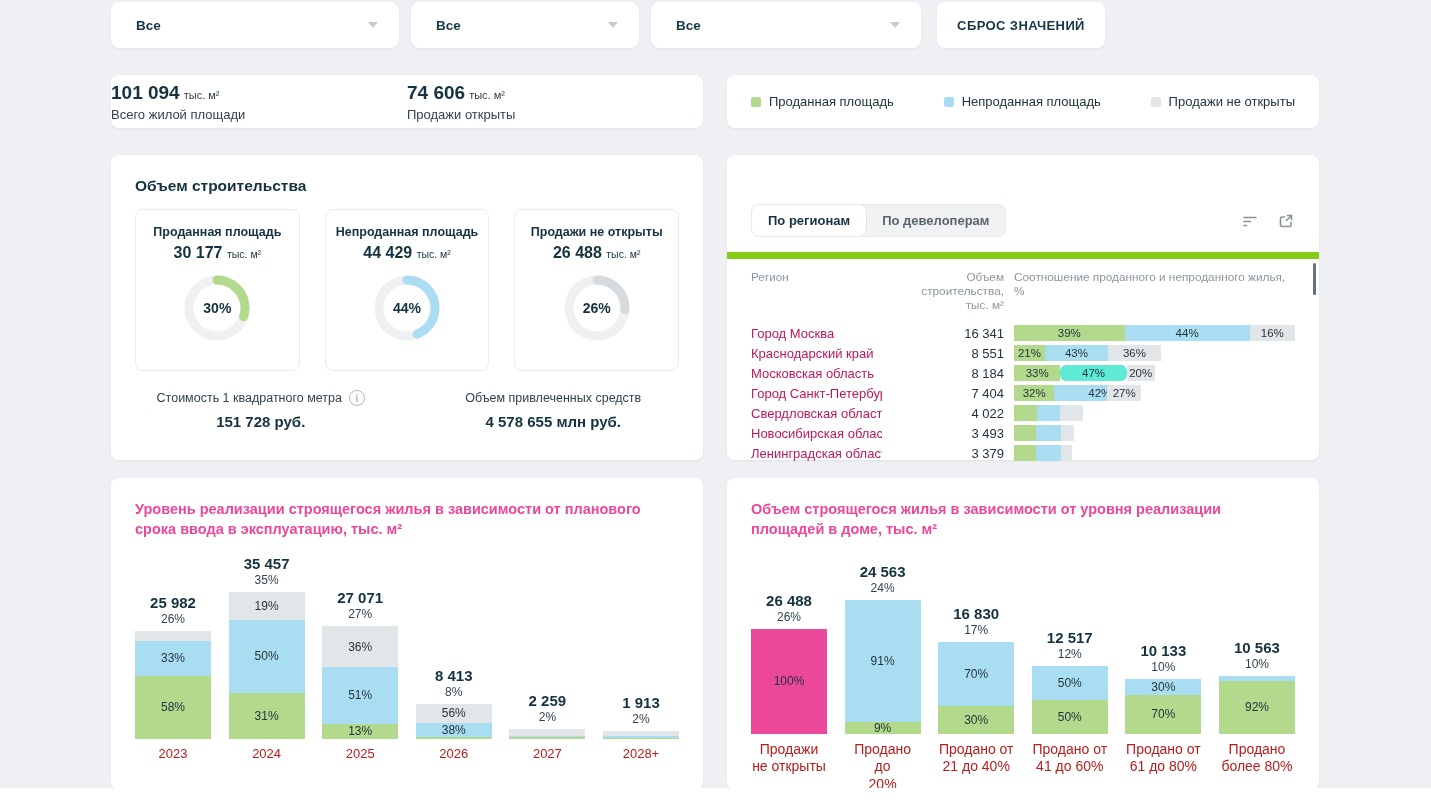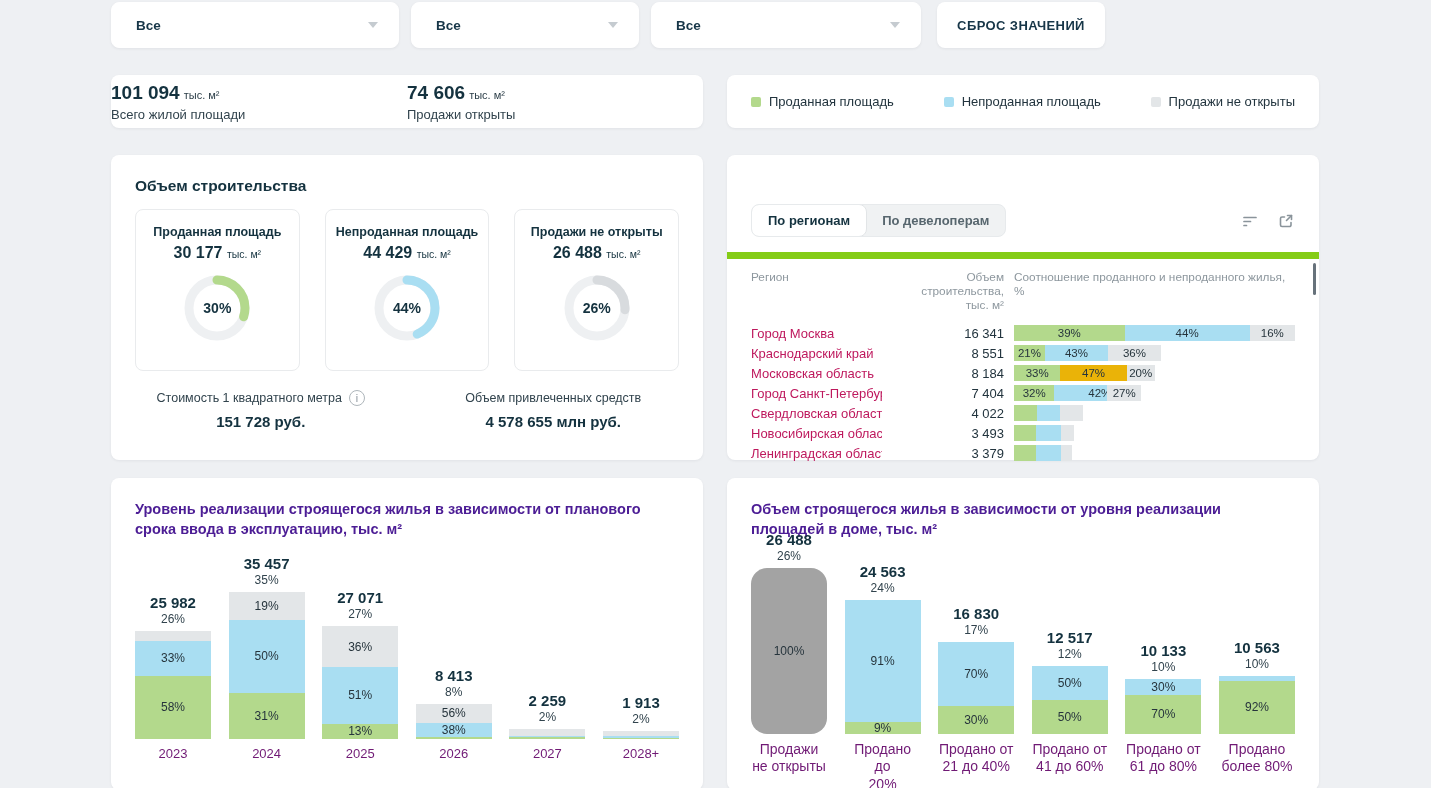--- a/index.html
+++ b/index.html
@@ -69,28 +69,28 @@
   .rname { font-size:13px; color:#be185d; white-space:nowrap; overflow:hidden; }
   .rval { font-size:13px; color:#22343e; text-align:right; }
   .rtrack { height:16px; }
   .rbar { height:16px; display:flex; }
   .rseg { display:flex; align-items:center; justify-content:center; font-size:11.5px; color:#26343c; overflow:hidden; }
   .scroll-thumb { position:absolute; right:3px; top:108px; width:3px; height:32px; background:#67727b; border-radius:2px; }
 
   
   .deadline-card { left:111px; top:478px; width:592px; height:312px; padding:21px 24px; }
   .realization-card { left:727px; top:478px; width:592px; height:312px; padding:21px 24px; }
-  .chart-title { font-size:14.5px; font-weight:700; color:#4c1d95; line-height:1.4; }
+  .chart-title { font-size:14.5px; font-weight:700; color:#ec4899; line-height:1.4; }
   .chart-row { display:flex; justify-content:space-between; align-items:flex-end; margin-top:12px; }
   .bar-group { width:76px; display:flex; flex-direction:column; align-items:center; justify-content:flex-end; height:100%; }
   .bar-total { font-size:15px; font-weight:700; color:#14323f; }
   .bar-share { font-size:12px; color:#31434d; margin:1px 0 5px; }
   .bar-stack { width:100%; display:flex; flex-direction:column-reverse; }
   .bseg { display:flex; align-items:center; justify-content:center; font-size:12px; color:#26343c; overflow:hidden; }
-  .bar-cat { color:#701a75; text-align:center; margin-top:7px; white-space:pre-line; line-height:1.25; }
+  .bar-cat { color:#b91c1c; text-align:center; margin-top:7px; white-space:pre-line; line-height:1.25; }
   .deadline-card .bar-cat { font-size:13px; height:18px; }
   .realization-card .bar-cat { font-size:14px; height:33px; }
 
   .bottom-strip { position:absolute; left:0; top:788px; width:1431px; height:12px; background:#fff; }
 </style>
 </head>
 <body>
 
 <div class="page">
 
@@ -234,21 +234,21 @@
                 <div class="rseg" style="width: 36%; background: rgb(227, 230, 232);">36%</div>
               </div>
             </div>
           </div>
           <div class="rrow">
             <div class="rname">Московская область</div>
             <div class="rval">8 184</div>
             <div class="rtrack">
               <div class="rbar" style="width: 50.1%;">
                 <div class="rseg" style="width: 33%; background: rgb(179, 217, 140);">33%</div>
-                <div class="rseg" style="width: 47%; background: #eab308;">47%</div>
+                <div class="rseg" style="width: 47%; background: #5eead4; border-radius: 6px;">47%</div>
                 <div class="rseg" style="width: 20%; background: rgb(227, 230, 232);">20%</div>
               </div>
             </div>
           </div>
           <div class="rrow">
             <div class="rname">Город Санкт-Петербург</div>
             <div class="rval">7 404</div>
             <div class="rtrack">
               <div class="rbar" style="width: 45.3%;">
                 <div class="rseg" style="width: 31.68%; background: rgb(179, 217, 140);">32%</div>
@@ -361,21 +361,21 @@
       </div>
   </div>
 
   <div class="card realization-card">
     <div class="chart-title">Объем строящегося жилья в зависимости от уровня реализации площадей в доме, тыс. м²</div>
     <div class="chart-row" id="realization-chart" style="height:222px;">
         <div class="bar-group">
           <div class="bar-total">26 488</div>
           <div class="bar-share">26%</div>
           <div class="bar-stack">
-            <div class="bseg" style="height: 166px; background: #a3a3a3; border-radius: 16px;">100%</div>
+            <div class="bseg" style="height: 105px; background: #ec4899;">100%</div>
           </div>
           <div class="bar-cat">Продажи
 не открыты</div>
         </div>
         <div class="bar-group">
           <div class="bar-total">24 563</div>
           <div class="bar-share">24%</div>
           <div class="bar-stack">
             <div class="bseg" style="height: 12px; background: rgb(179, 217, 140);">9%</div>
             <div class="bseg" style="height: 121.5px; background: rgb(169, 222, 242);">91%</div>

